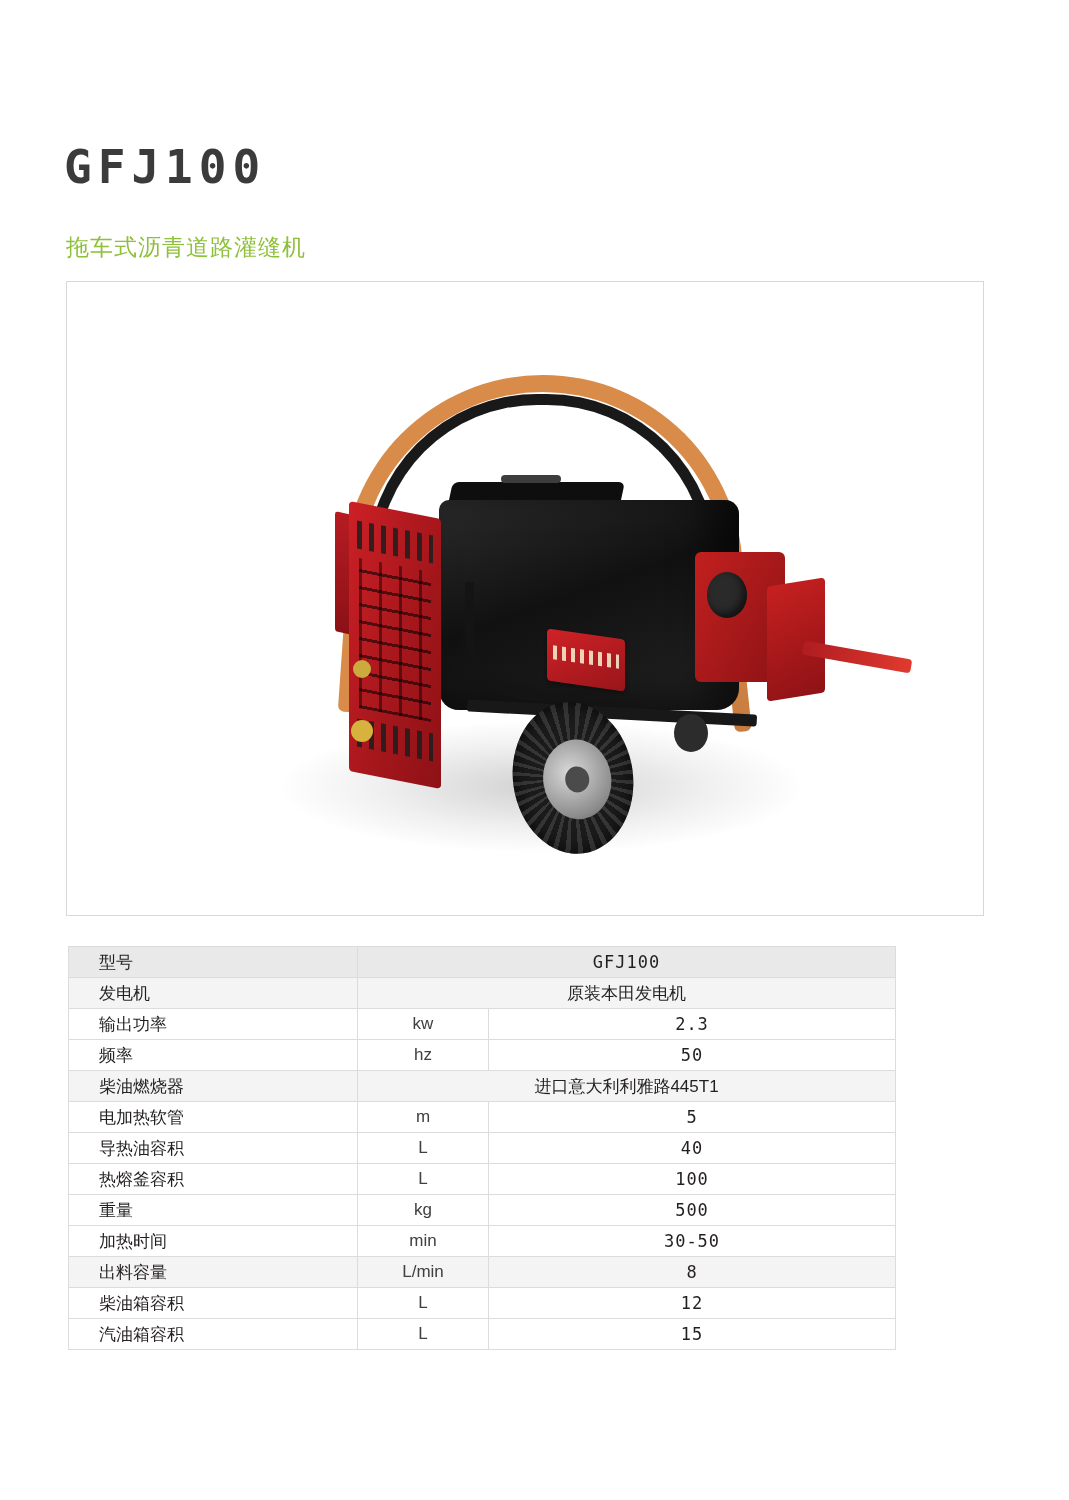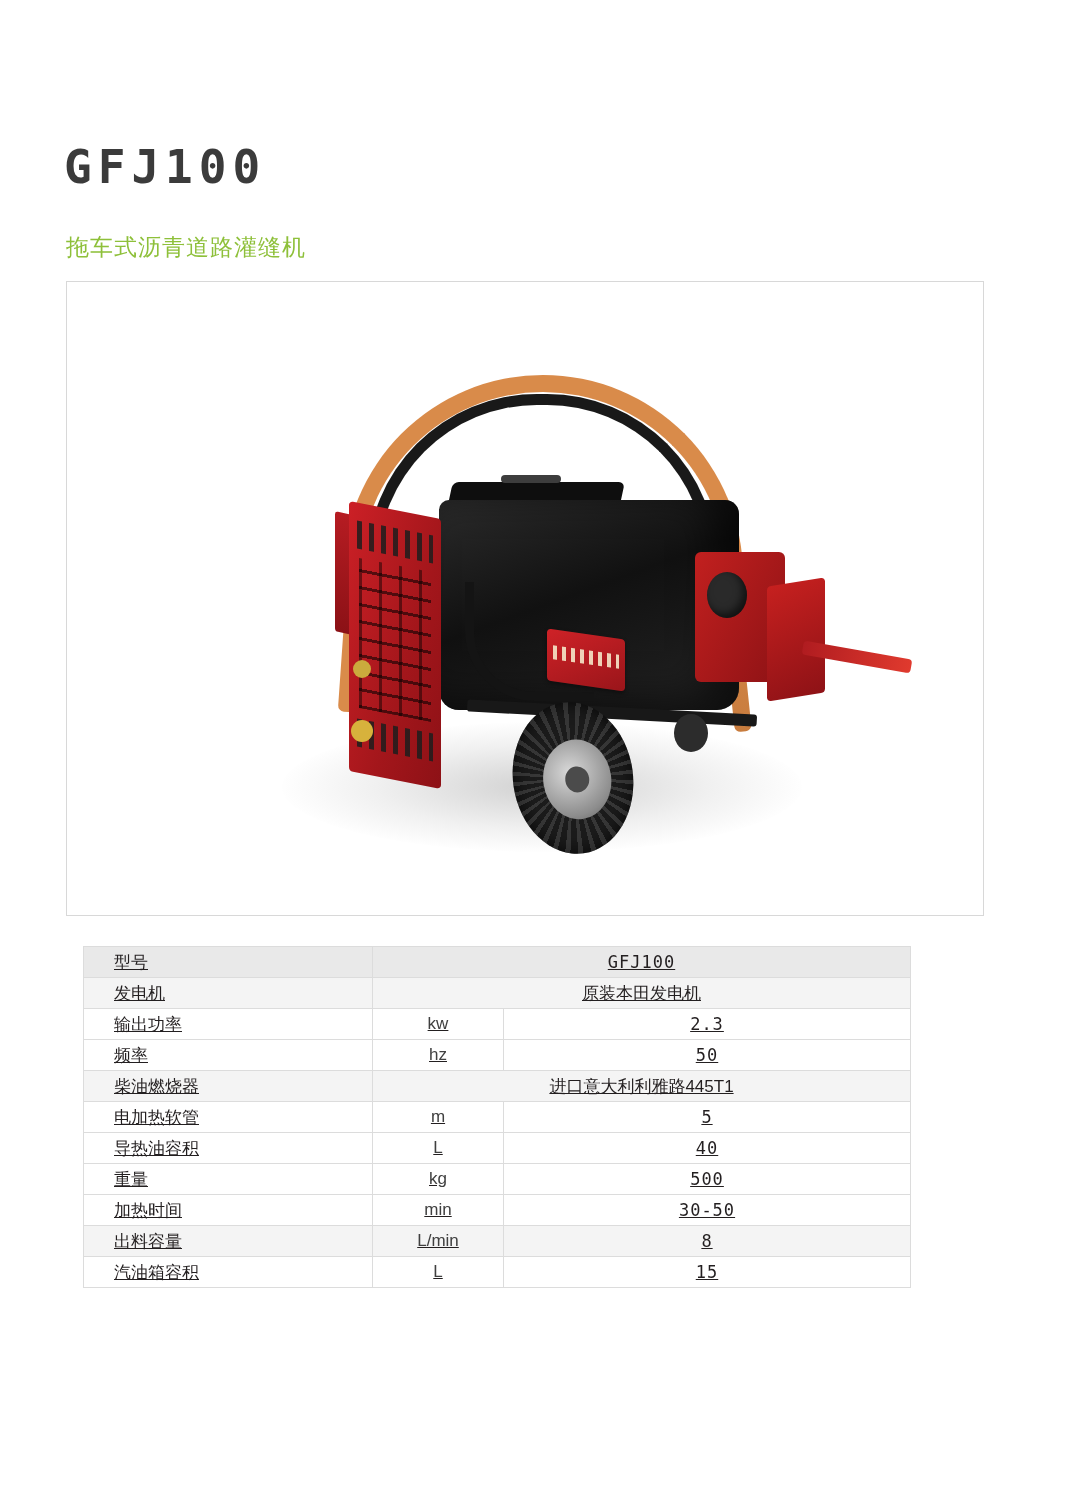--- a/index.html
+++ b/index.html
@@ -315,26 +315,25 @@
     top: 378px;
     width: 18px;
     height: 18px;
     background: #cbab3d;
     border-radius: 50%;
   }
 
   
   .spec-table {
     position: absolute;
-    left: 83px;
+    left: 68px;
     top: 946px;
     width: 828px;
     border-collapse: collapse;
     font-size: 17px;
-    text-decoration: underline;
   }
   .spec-table td {
     border: 1px solid #dcdcdc;
     height: 30px;
     padding: 0 10px;
     vertical-align: middle;
   }
   .c-label {
     width: 248px;
     padding-left: 30px !important;
@@ -436,35 +435,45 @@
           <td class="c-label">电加热软管</td>
           <td class="c-unit">m</td>
           <td class="c-value mono">5</td>
         </tr>
         <tr class="row-plain">
           <td class="c-label">导热油容积</td>
           <td class="c-unit">L</td>
           <td class="c-value mono">40</td>
         </tr>
         <tr class="row-plain">
+          <td class="c-label">热熔釜容积</td>
+          <td class="c-unit">L</td>
+          <td class="c-value mono">100</td>
+        </tr>
+        <tr class="row-plain">
           <td class="c-label">重量</td>
           <td class="c-unit">kg</td>
           <td class="c-value mono">500</td>
         </tr>
         <tr class="row-plain">
           <td class="c-label">加热时间</td>
           <td class="c-unit">min</td>
           <td class="c-value mono">30-50</td>
         </tr>
         <tr class="row-alt">
           <td class="c-label">出料容量</td>
           <td class="c-unit">L/min</td>
           <td class="c-value mono">8</td>
         </tr>
         <tr class="row-plain">
+          <td class="c-label">柴油箱容积</td>
+          <td class="c-unit">L</td>
+          <td class="c-value mono">12</td>
+        </tr>
+        <tr class="row-plain">
           <td class="c-label">汽油箱容积</td>
           <td class="c-unit">L</td>
           <td class="c-value mono">15</td>
         </tr>
       </tbody>
   </table>
 
 </div>
 
 </body></html>

